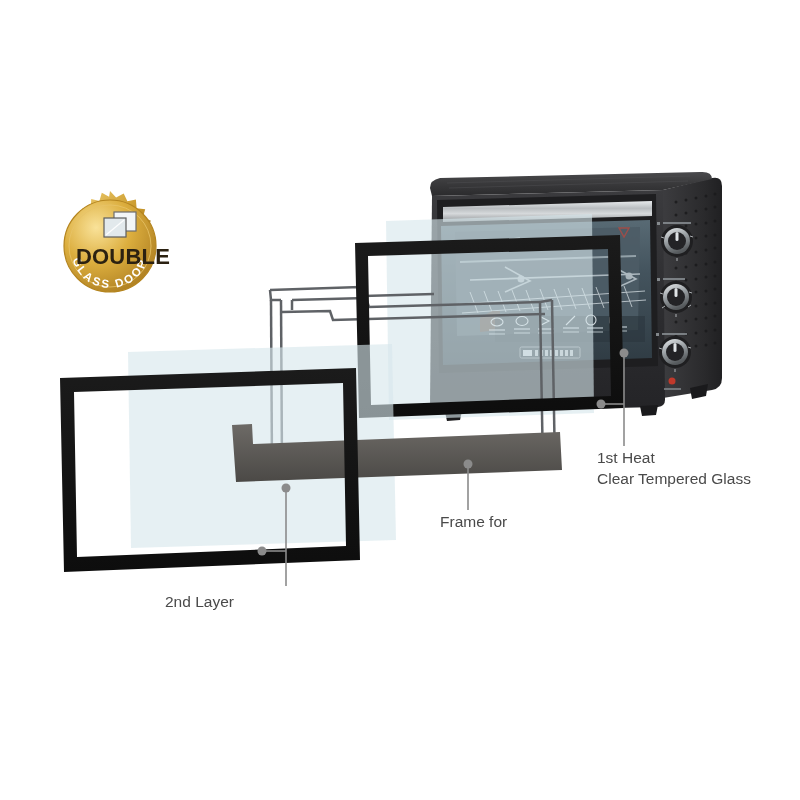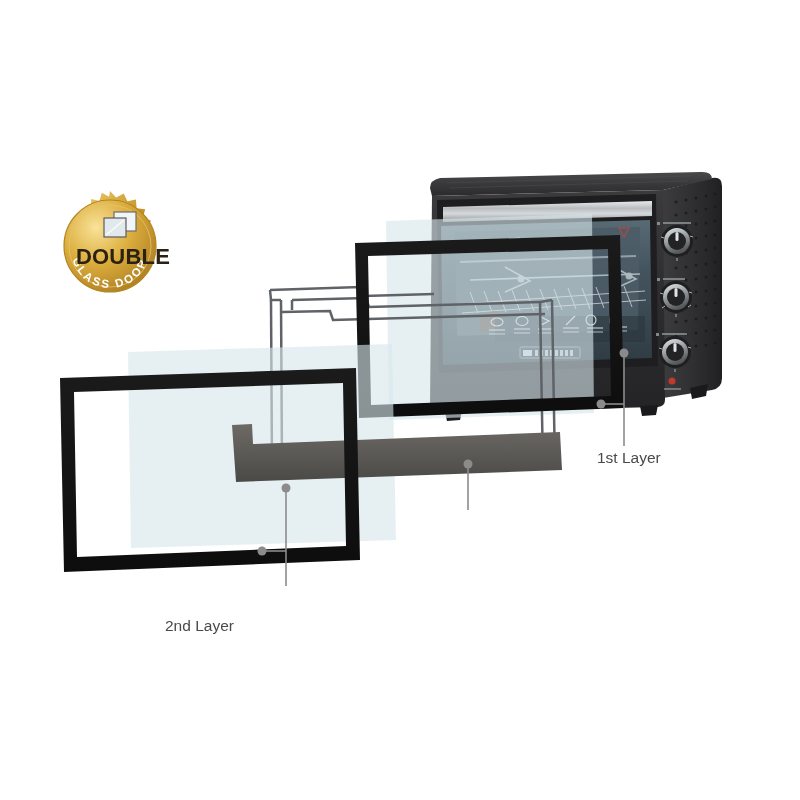--- a/index.html
+++ b/index.html
@@ -27,21 +27,21 @@
   
   .callout-label{
     color:#4a4a4a;
     font-size:15.5px;
     line-height:1.33;
     font-family:"Liberation Sans", sans-serif;
     white-space:nowrap;
   }
   #label-layer1{left:597px;top:448px;}
   #label-frame{left:440px;top:512px;}
-  #label-layer2{left:165px;top:616px;}
+  #label-layer2{left:165px;top:592px;}
 </style>
 </head>
 <body>
 
 <div id="stage">
 
   <svg class="abs" width="800" height="800" viewBox="0 0 800 800">
     <defs>
       <linearGradient id="gTop" x1="0" y1="0" x2="0" y2="1">
         <stop offset="0" stop-color="#4a4a4d"></stop>
@@ -405,23 +405,25 @@
       </g>
 
       <text font-family="Liberation Sans, sans-serif" font-size="11.5" font-weight="bold" fill="#ffffff" letter-spacing="2.4">
         <textPath href="#arcPath" startOffset="50%" text-anchor="middle">GLASS DOOR</textPath>
       </text>
     </svg>
     <div class="badge-double">DOUBLE</div>
   </div>
 
   <div id="label-layer1" class="abs callout-label">
-    <div>1st Layer</div>
+    <div>1st Heat</div>
+    <div>Clear Tempered Glass</div>
   </div>
 
   <div id="label-frame" class="abs callout-label">
+    <div>Frame for</div>
   </div>
 
   <div id="label-layer2" class="abs callout-label">
     <div>2nd Layer</div>
   </div>
 
 </div>
 
 </body></html>

